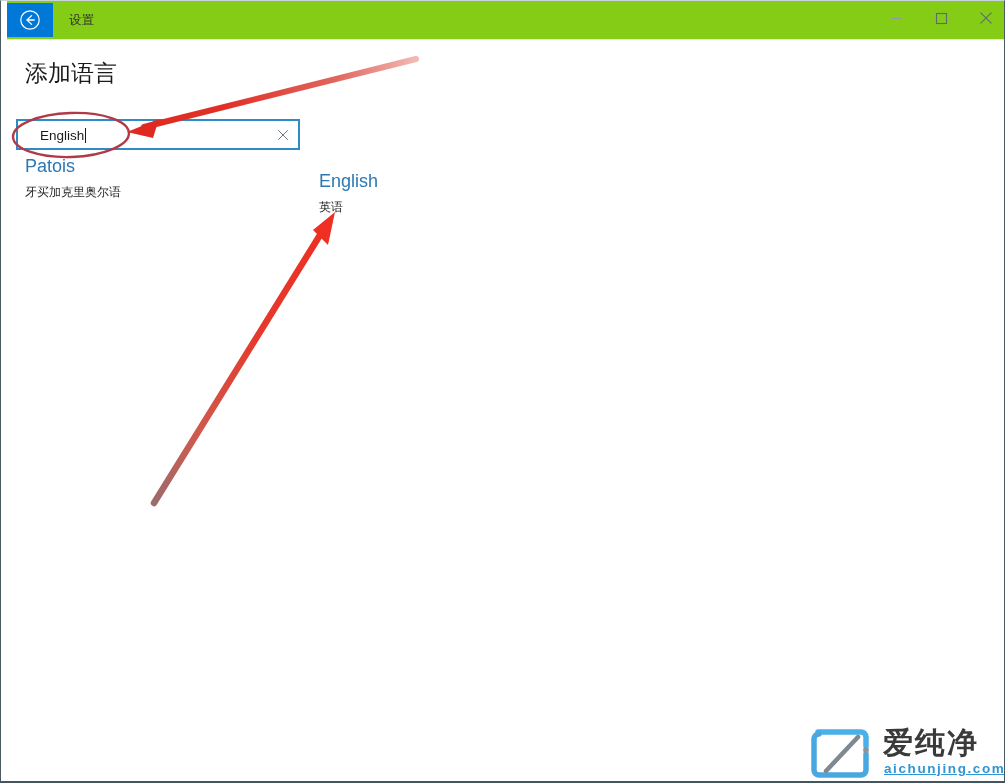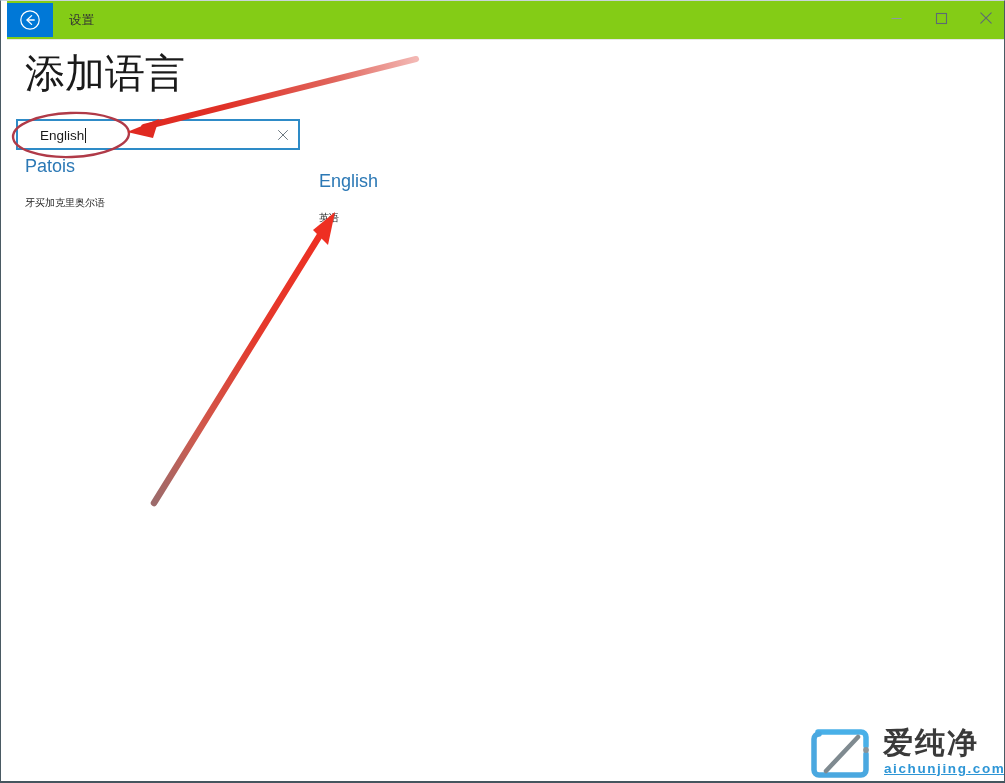--- a/index.html
+++ b/index.html
@@ -75,21 +75,21 @@
   #btn-minimize { right: 91px; }
   #btn-maximize { right: 46px; }
   #btn-close    { right: 2px; }
   .win-ctrl svg { display: block; }
 
   
   #page-heading {
     position: absolute;
     left: 24px;
     top: 52px;
-    font-size: 40px;
+    font-size: 23px;
     line-height: 40px;
     color: #1a1a1a;
     font-weight: 400;
     white-space: nowrap;
   }
 
   #search-box {
     position: absolute;
     left: 15px;
     top: 118px;
@@ -129,24 +129,24 @@
 
   .result-name {
     font-size: 18px;
     line-height: 24px;
     color: #2b78b5;
     font-weight: 400;
     white-space: nowrap;
     cursor: pointer;
   }
   .result-native {
-    font-size: 10px;
+    font-size: 12px;
     line-height: 20px;
     color: #1f1f1f;
-    margin-top: 15px;
+    margin-top: 4px;
     white-space: nowrap;
   }
 
   
   #annotations {
     position: absolute;
     left: 0;
     top: 0;
     width: 1003px;
     height: 781px;

